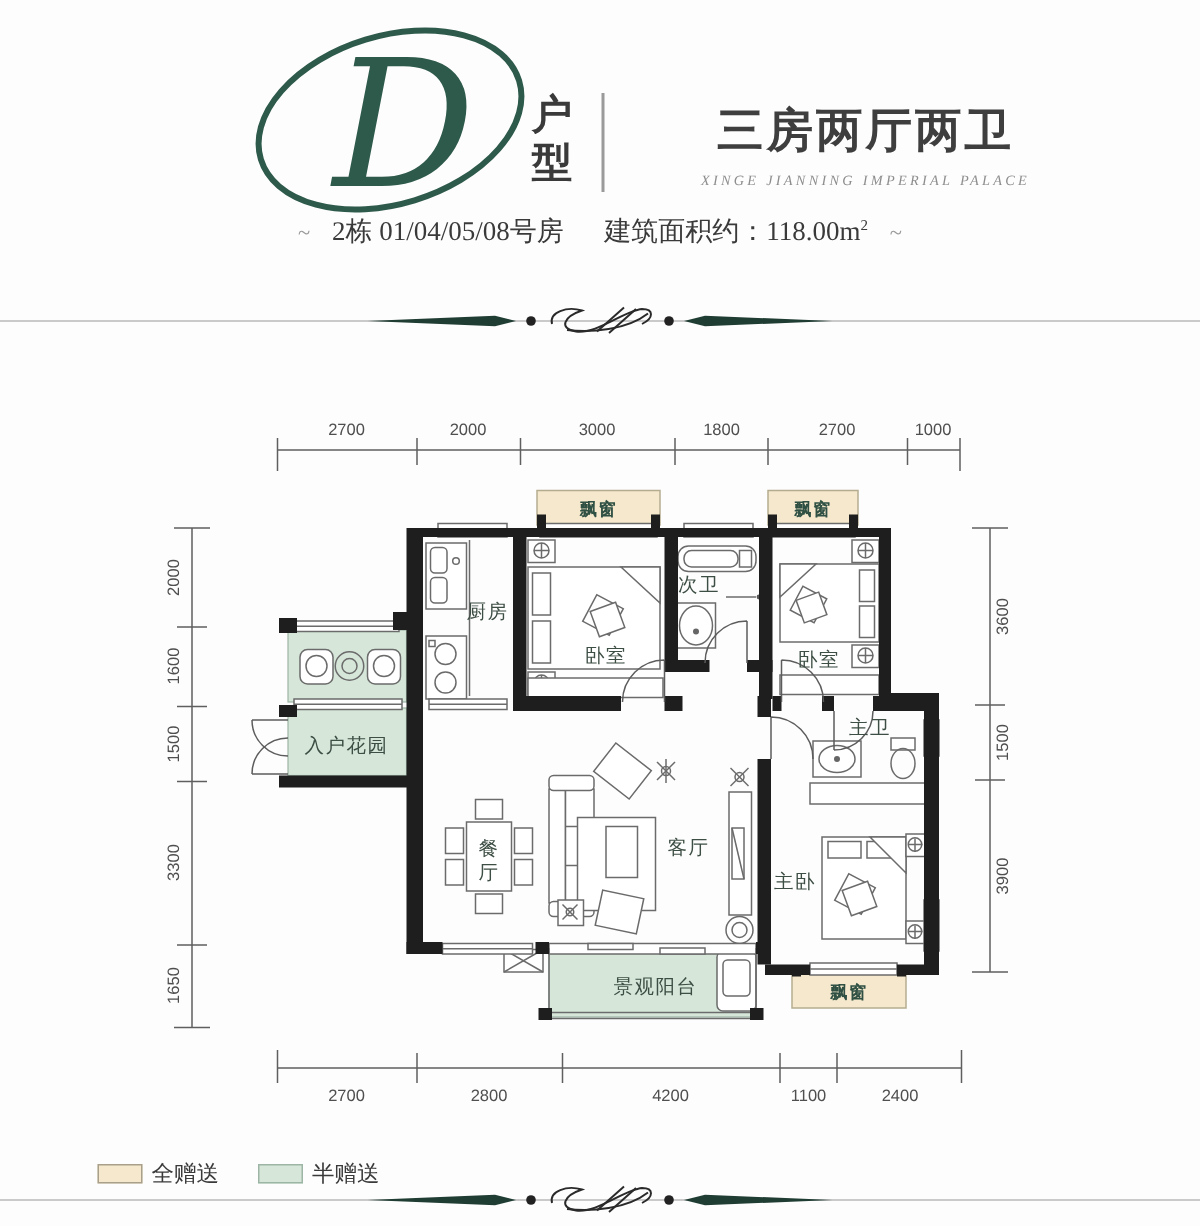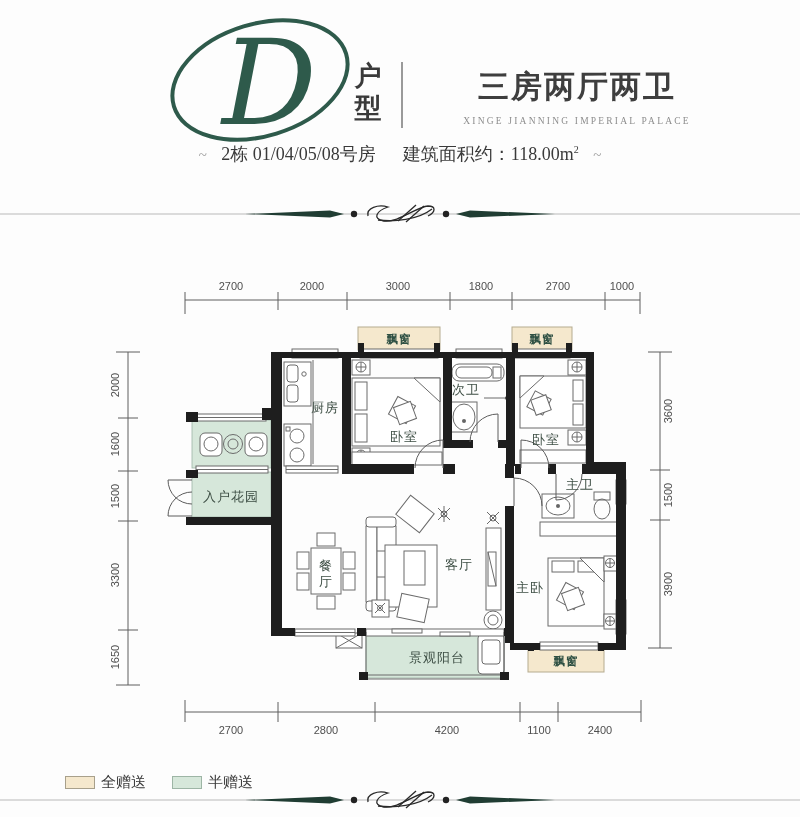--- a/index.html
+++ b/index.html
@@ -9,21 +9,21 @@
   
   #logo-d { left:160px; top:8px; width:200px; height:145px; }
   #logo-caption { left:350px; top:60px; width:36px; color:#3a3a3a;
                   font-family:"Liberation Serif", serif; font-weight:bold;
                   font-size:27px; line-height:1.2; text-align:center; }
   #title-divider { left:401px; top:62px; width:2px; height:66px; background:#9a9a9a; }
   #title-block { left:418px; top:66px; width:230px; text-align:center;margin-left:44px; }
   #main-title { font-family:"Liberation Serif", serif; font-weight:bold;
                 font-size:31px; color:#3e3e3e; letter-spacing:2px; white-space:nowrap; }
   #sub-title { margin-top:8px; font-family:"Liberation Serif", serif;
-               font-size:9.5px; color:#8d8d8d; letter-spacing:2.2px; white-space:nowrap; }
+               font-size:9.5px; color:#8d8d8d; letter-spacing:2.2px; white-space:nowrap;font-style:italic; }
   #info-line { left:0; top:142px; width:800px; text-align:center;
                font-family:"Liberation Serif", serif; font-size:18px; color:#3a3a3a; }
   #info-line .flourish { color:#9a9a9a; font-size:15px; margin:0 10px; }
   #info-line .gap { display:inline-block; width:18px; }
   #info-line sup { font-size:10px; }
   
   .divider { left:0; width:800px; height:30px; }
   #divider-top { top:199px; }
   #divider-bottom { top:785px; }
   

